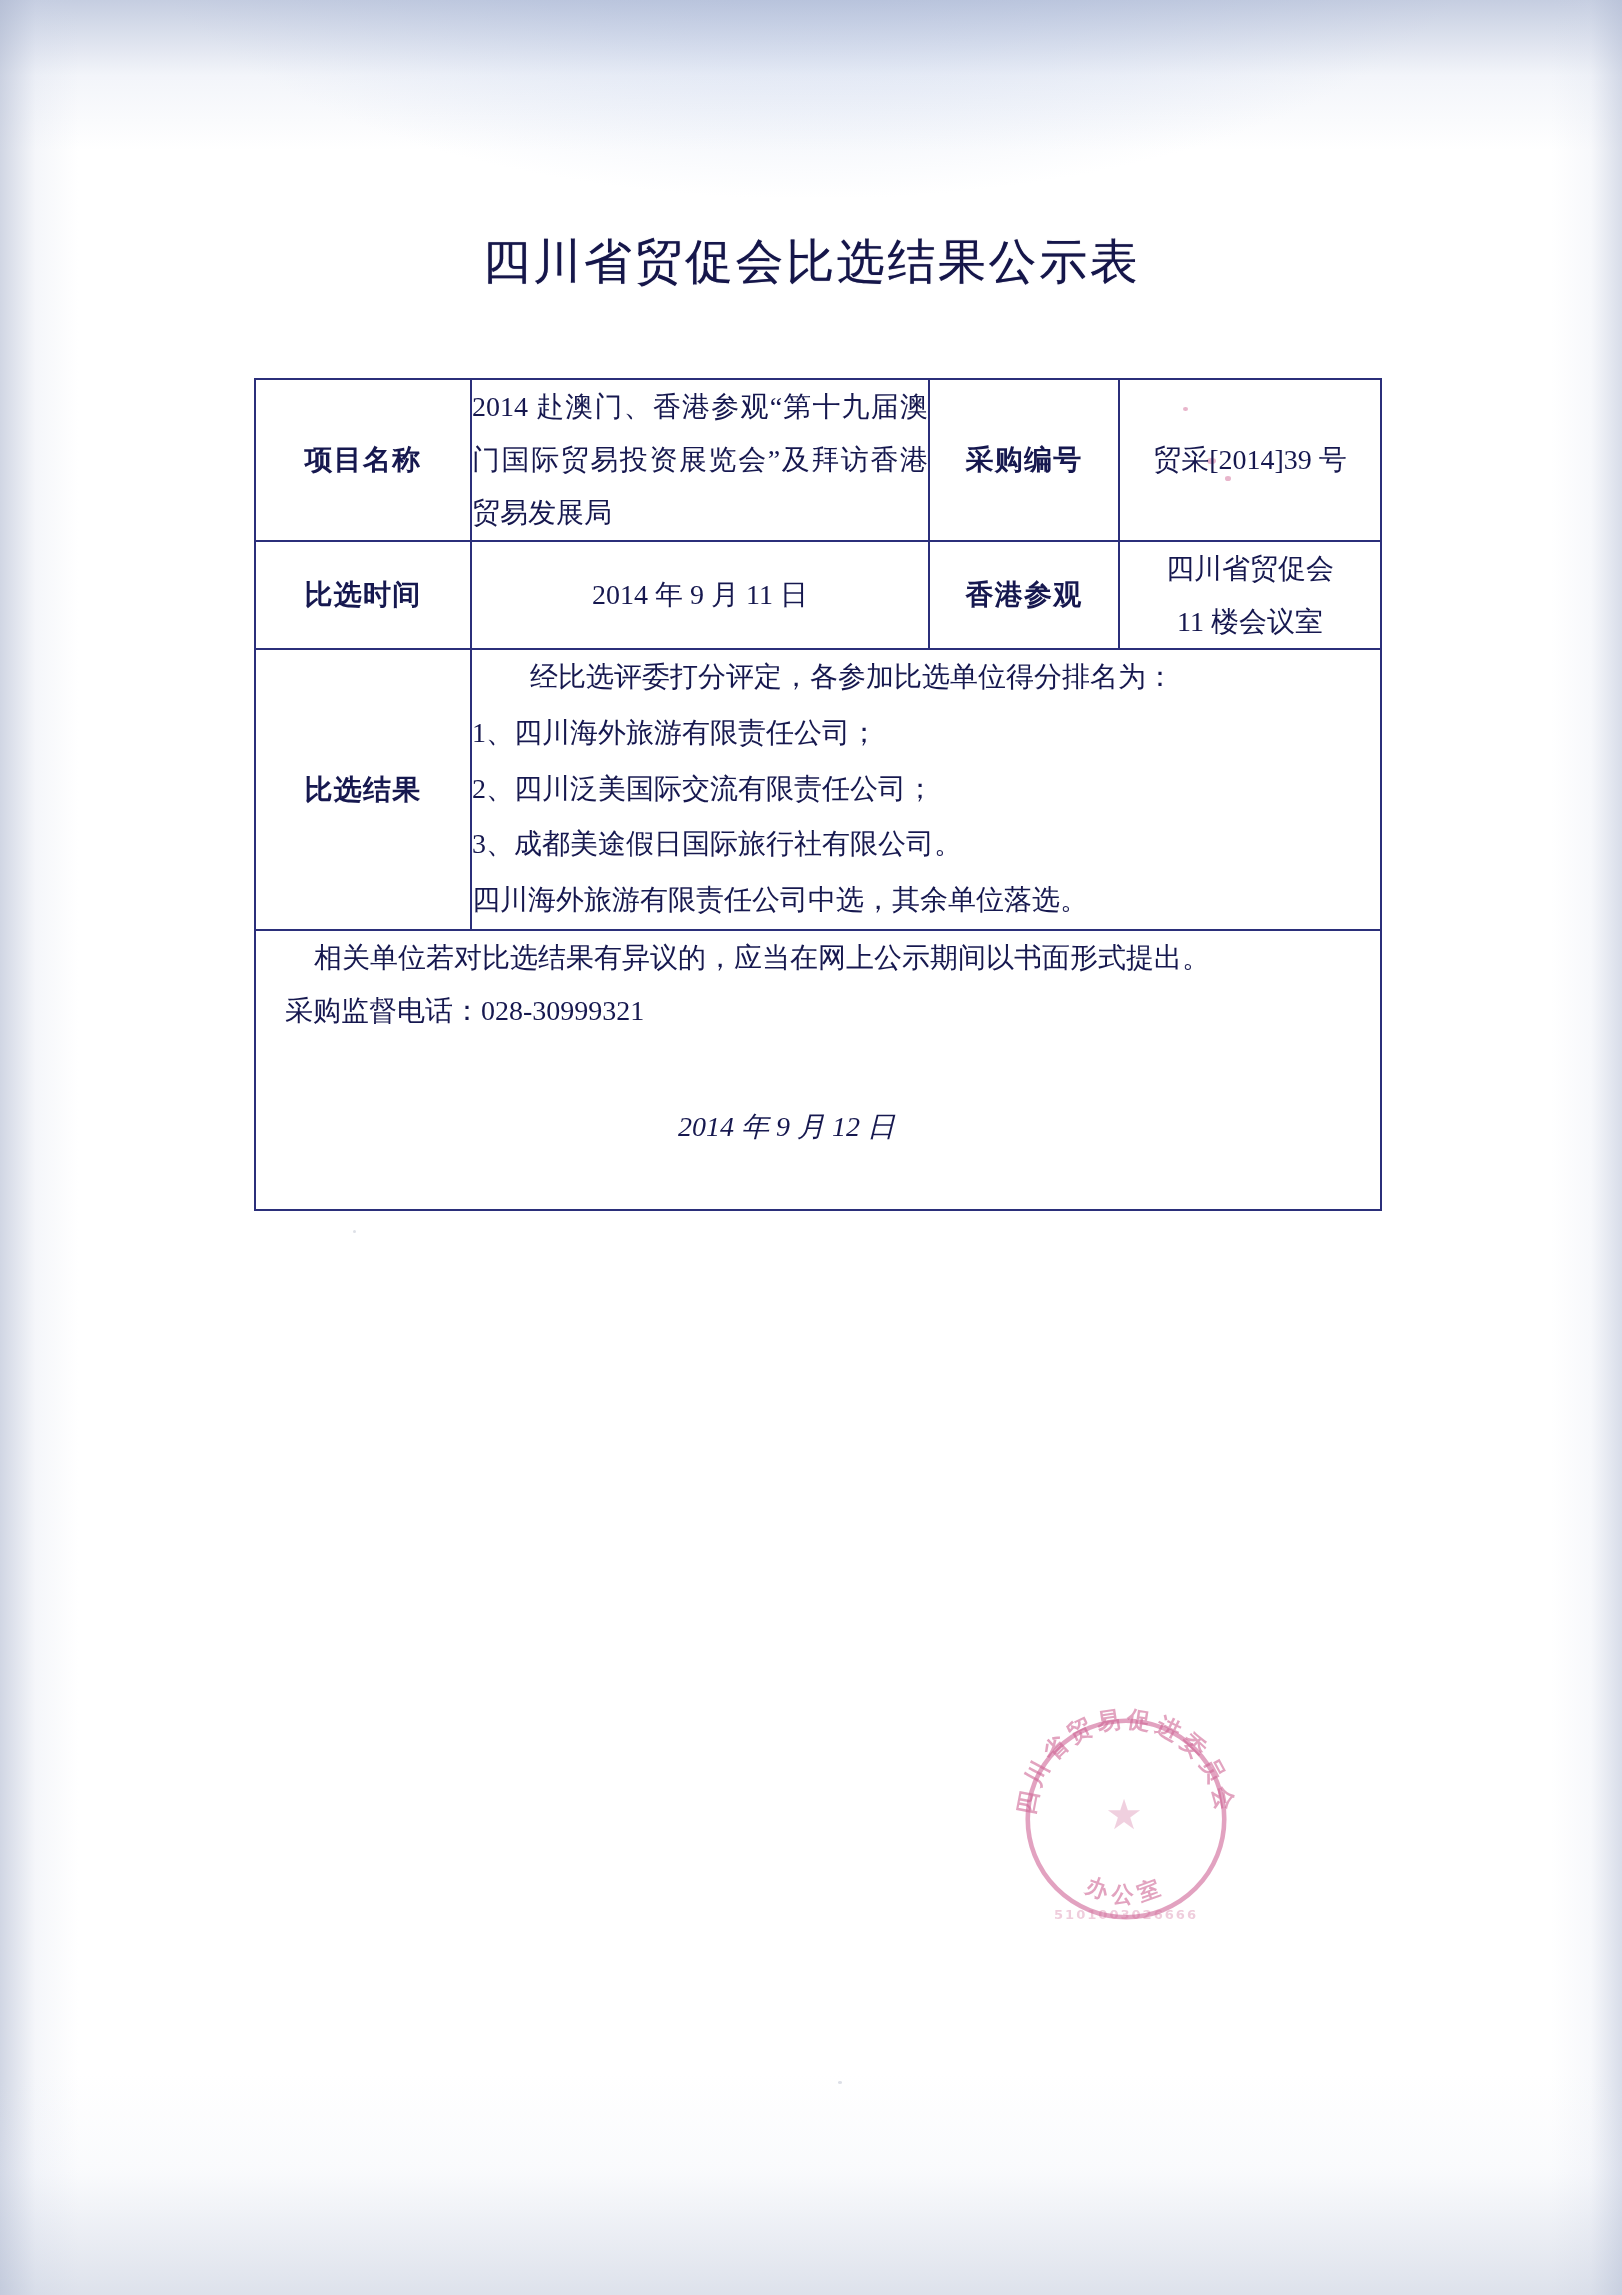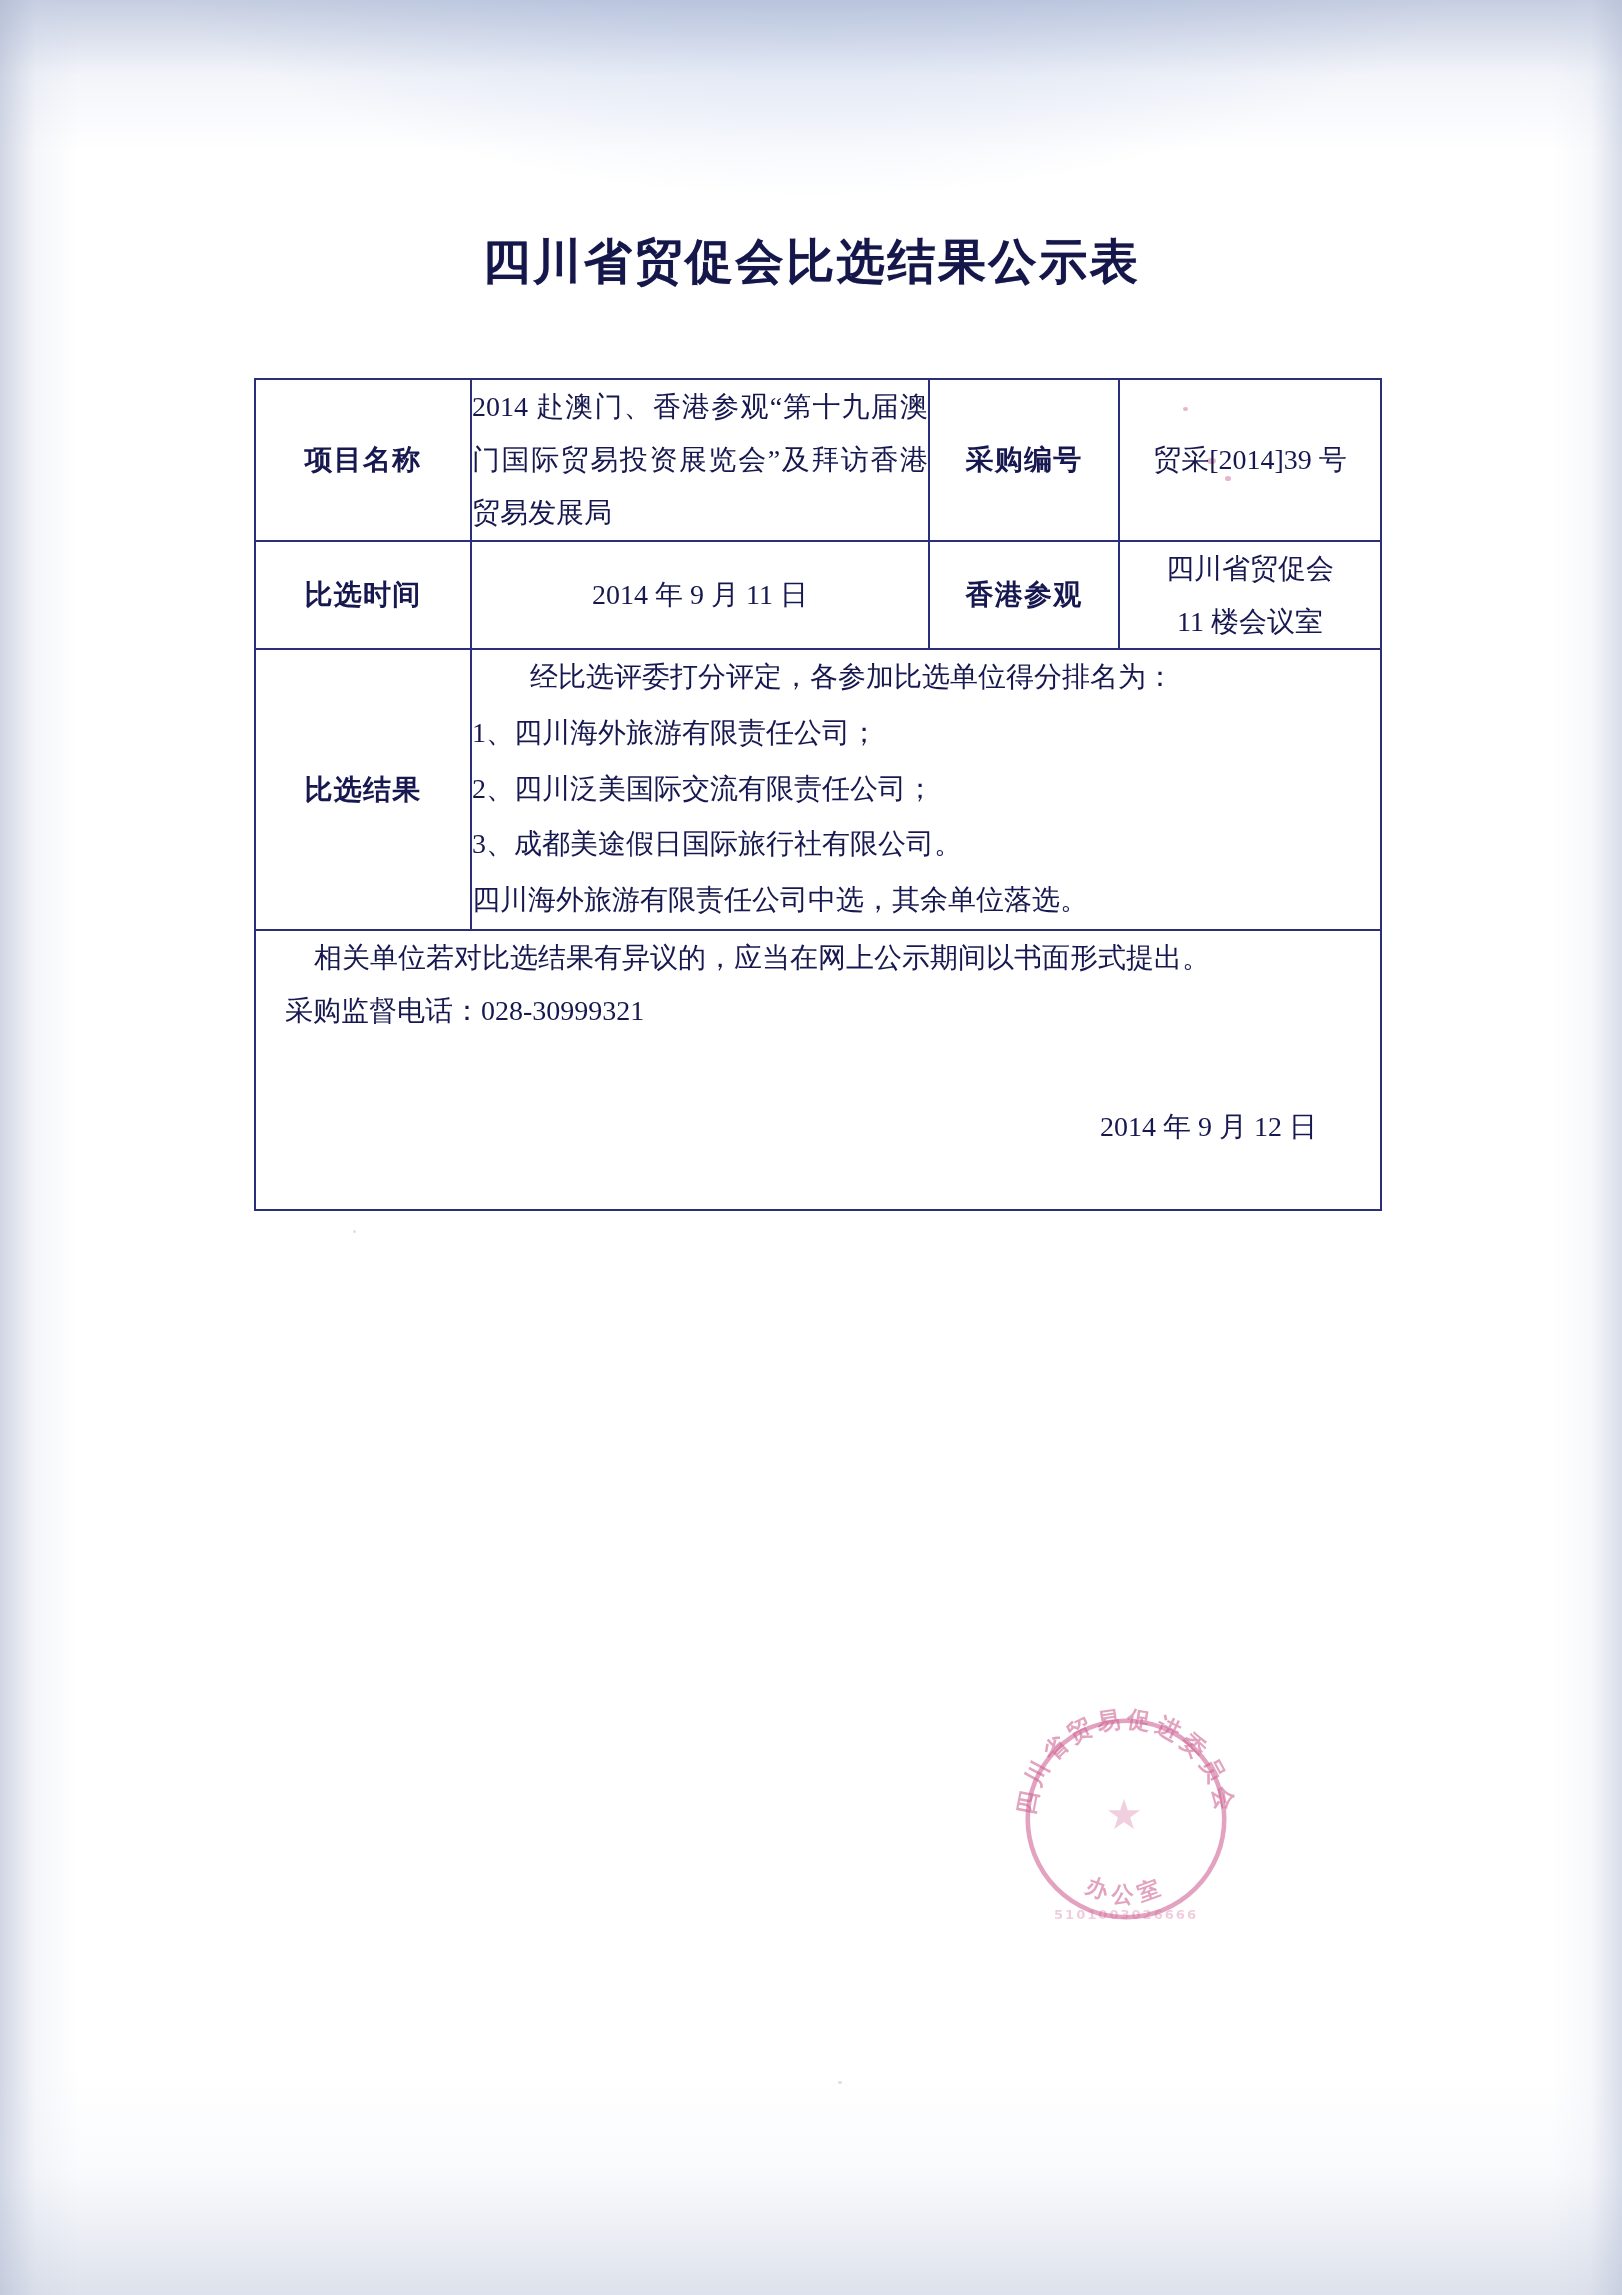--- a/index.html
+++ b/index.html
@@ -51,21 +51,21 @@
   }
 
   
   .doc-title {
     position: absolute;
     top: 230px;
     left: 0;
     width: 100%;
     text-align: center;
     font-family: "DejaVu Sans", "Liberation Sans", sans-serif;
-    font-weight: bold;
+    font-weight: normal;
     font-size: 48px;
     letter-spacing: 2.6px;
     color: #15164a;
     text-shadow: 0 0 0.7px rgba(20,20,70,.6);
   }
 
   
   .doc-table {
     position: absolute;
     left: 254px;
@@ -128,24 +128,25 @@
     padding: 22px 38px 26px 38px;
     font-size: 28px;
     line-height: 2.15;
   }
   .notice-cell p {
     margin: 0;
   }
   .notice-p1 { text-indent: 58px; }
   .notice-p2 { text-indent: 29px; }
   .date-line {
-    text-align: right;
+    text-align: center;
     padding-right: 63px;
     margin-top: 63px !important;
     font-size: 28px;
+    font-style: italic;
   }
   .spacer-bottom { height: 56px; }
 
   
   .seal {
     position: absolute;
     left: 995px;
     top: 1688px;
     width: 262px;
     height: 262px;

